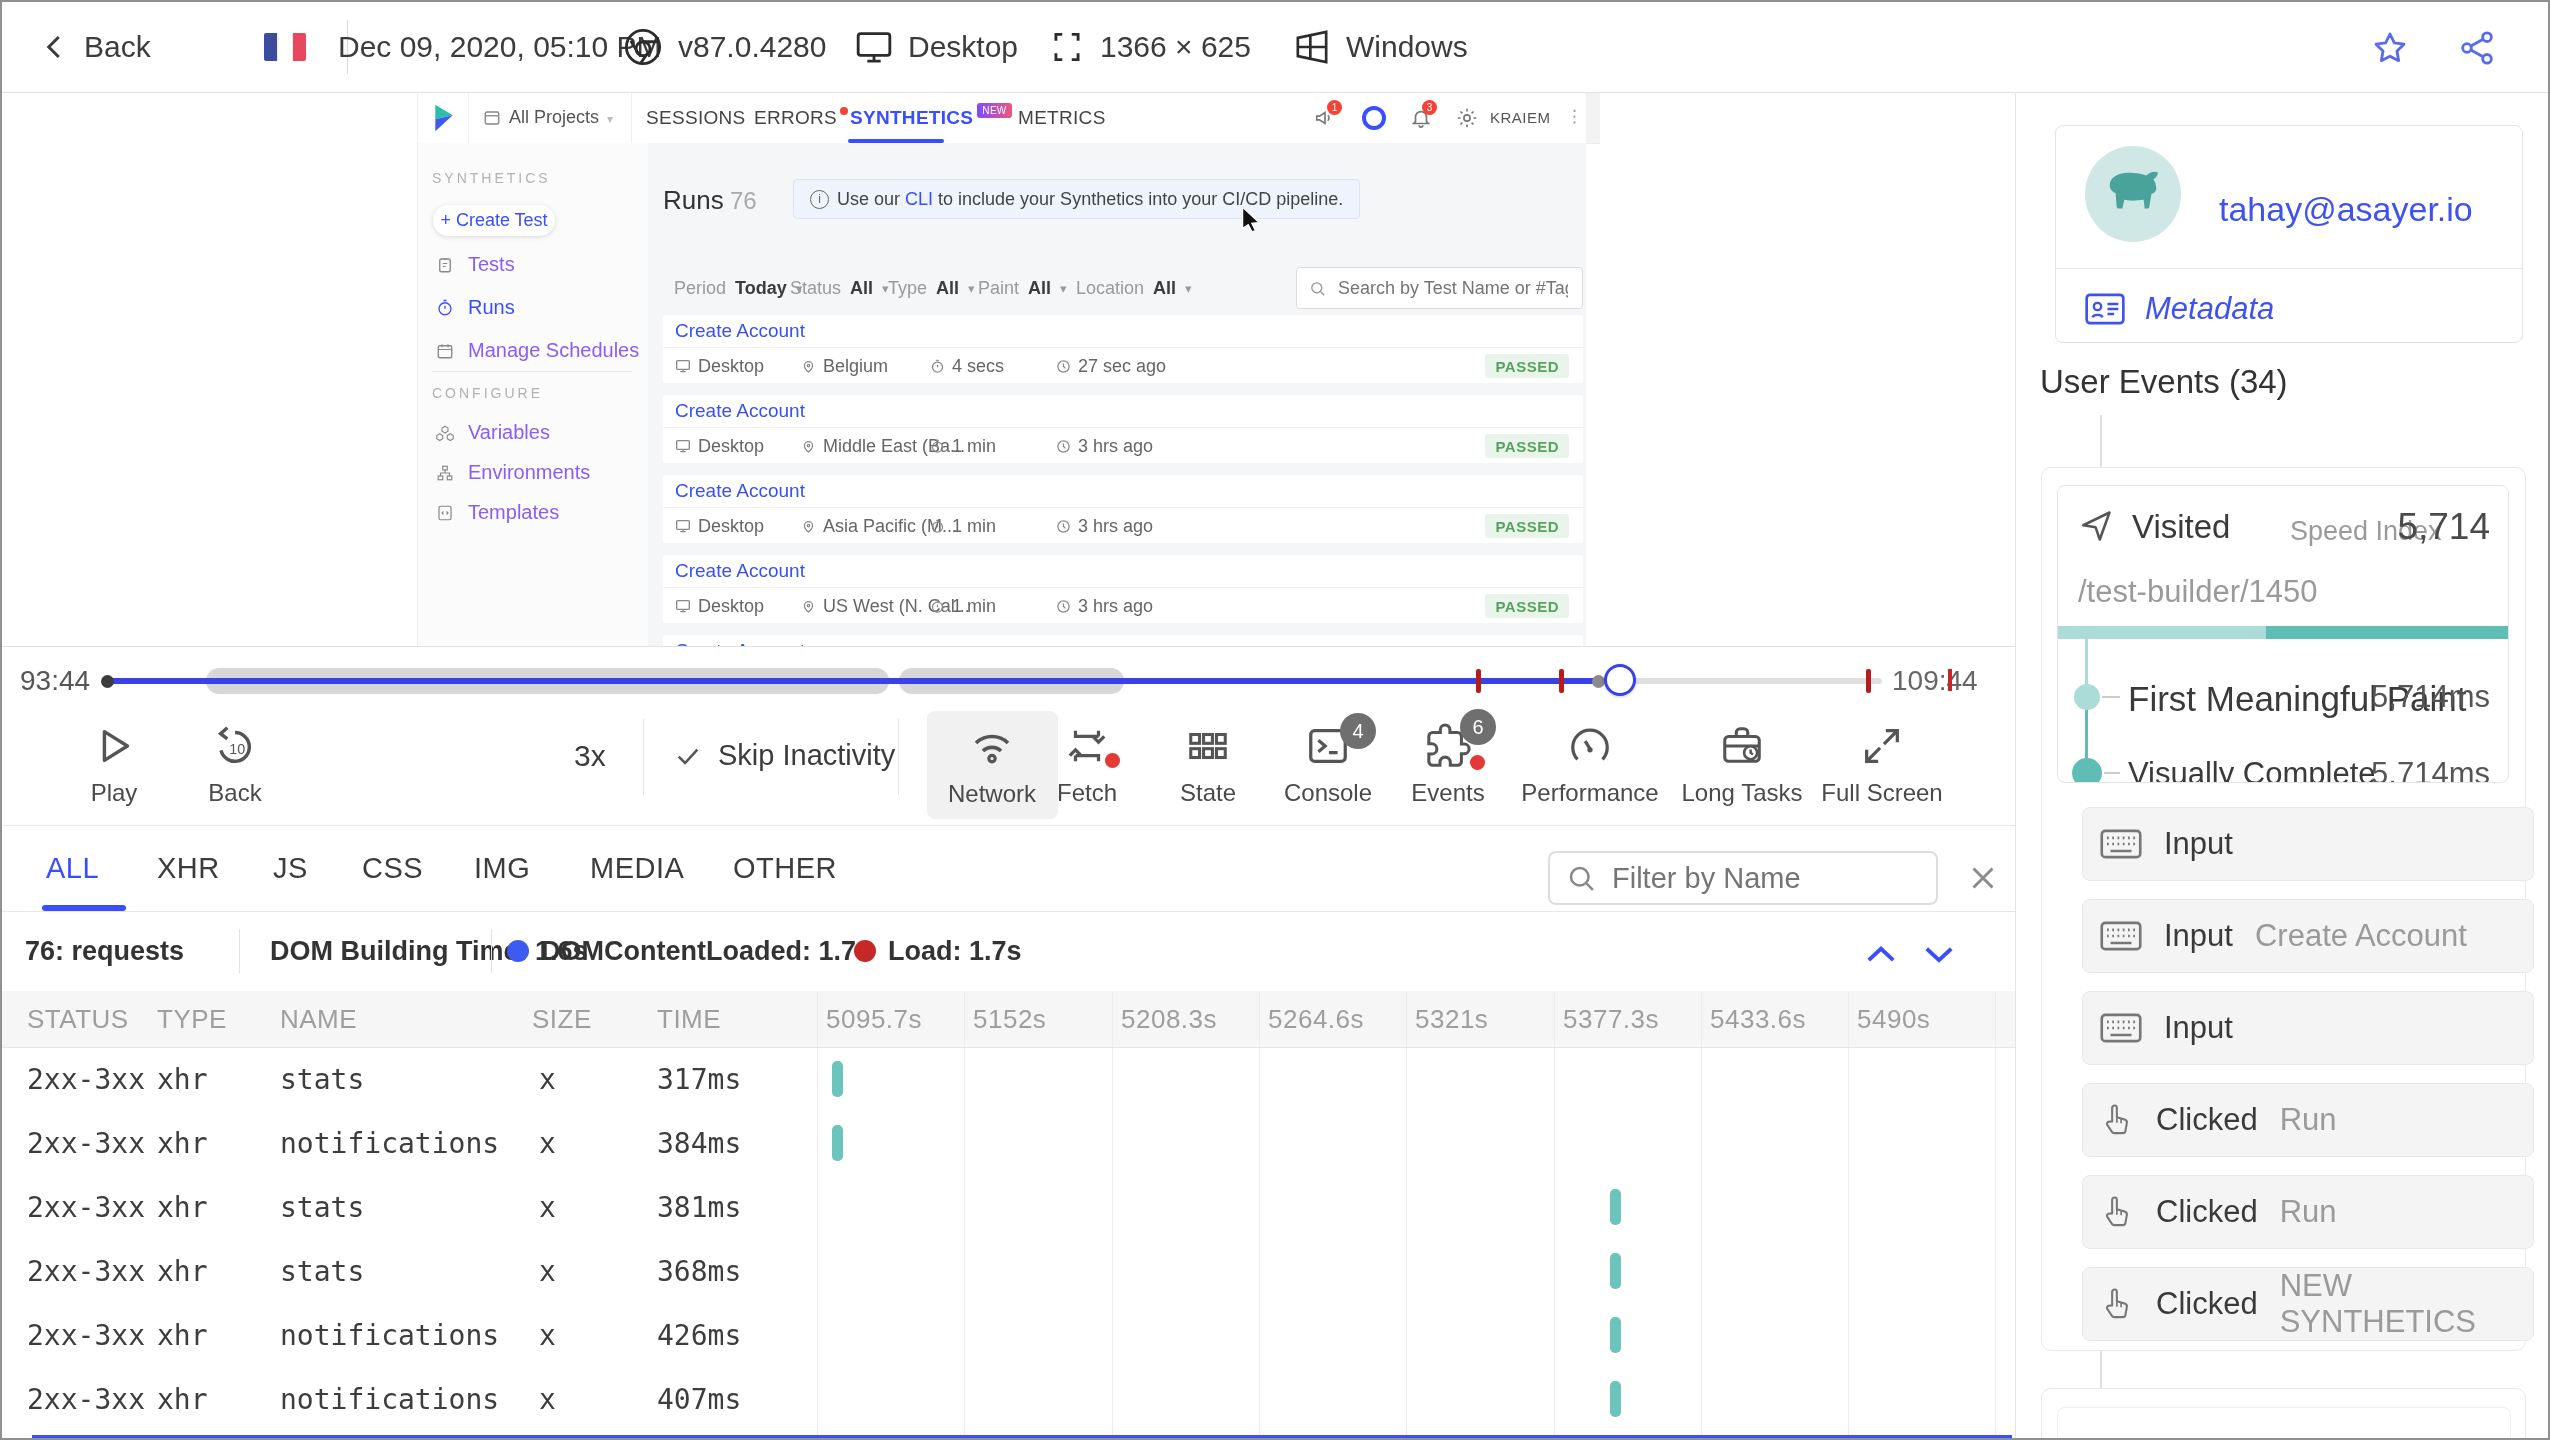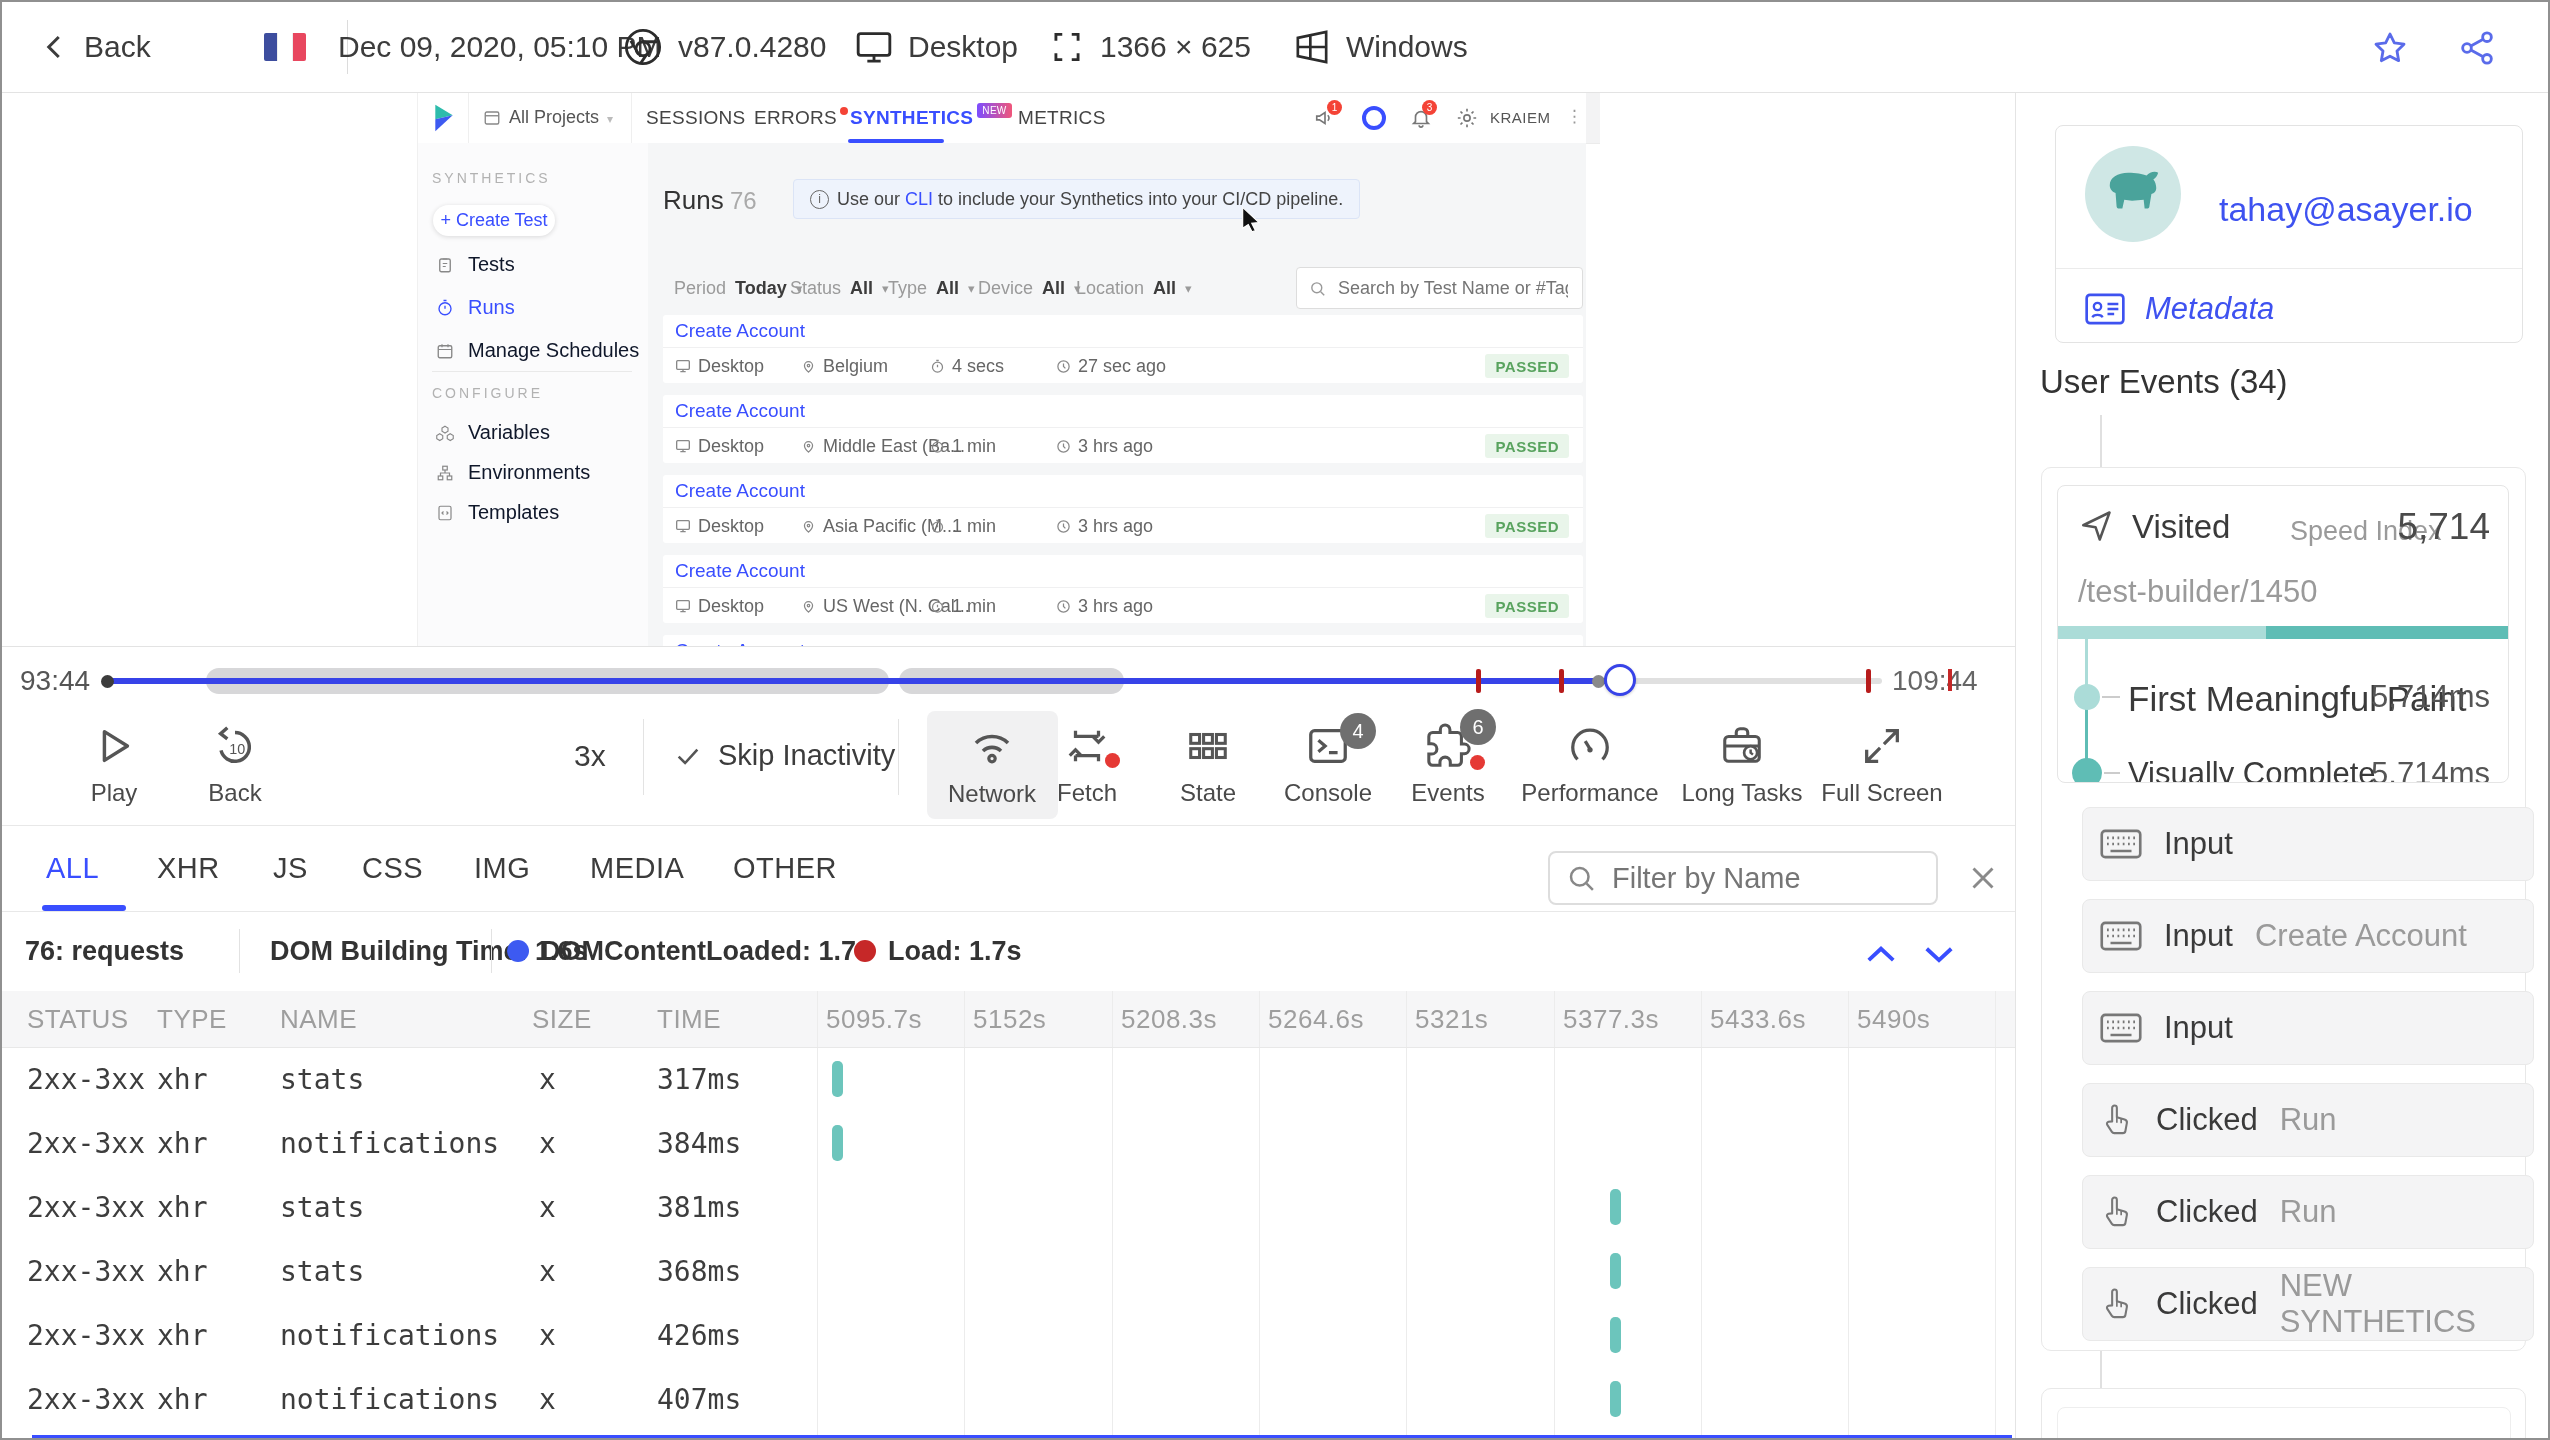--- a/index.html
+++ b/index.html
@@ -9,21 +9,21 @@
   svg{display:block;}
   
   #topbar{left:0;top:0;width:2546px;height:90px;border-bottom:1px solid #e3e3e3;background:#fff;}
   .tb-item{position:absolute;top:0;height:90px;display:flex;align-items:center;gap:14px;color:#3c3c3c;font-size:30px;}
   .vdiv{position:absolute;width:1px;background:#dcdcdc;}
   
   #app{left:415px;top:91px;width:1182px;height:553px;background:#fff;overflow:hidden;border-left:1px solid #f0f0f0;}
   #app-header{position:absolute;left:0;top:0;width:1182px;height:50px;background:#fff;border-bottom:1px solid #ebebeb;}
   .app-tab{position:absolute;top:0;height:50px;display:flex;align-items:center;font-size:19px;color:#444;letter-spacing:.3px;}
   #app-side{position:absolute;left:0;top:50px;width:230px;height:503px;background:#fbfbfc;}
-  .side-item{position:absolute;left:18px;display:flex;align-items:center;gap:14px;font-size:20px;color:#0f172a;}
+  .side-item{position:absolute;left:18px;display:flex;align-items:center;gap:14px;font-size:20px;color:#8b5cf6;}
   .side-label{position:absolute;left:14px;font-size:14px;letter-spacing:3px;color:#b2b2b2;}
   #app-content{position:absolute;left:230px;top:50px;width:938px;height:503px;background:#f5f6f7;}
   .run-card{position:absolute;left:15px;width:920px;height:68px;background:#fff;border-radius:3px;}
   .run-link{position:absolute;left:12px;top:0;height:32px;display:flex;align-items:center;font-size:19px;color:#394eff;}
   .run-data{position:absolute;left:0;top:32px;width:100%;height:36px;border-top:1px solid #f0f0f1;}
   .run-cell{position:absolute;top:0;height:36px;display:flex;align-items:center;gap:7px;font-size:18px;color:#666;}
   .passed{position:absolute;right:14px;top:6px;height:24px;padding:0 10px;border-radius:3px;background:#e9f5ea;color:#58a35e;font-size:15px;font-weight:bold;display:flex;align-items:center;letter-spacing:.5px;}
   .filt-label{color:#9a9a9a;font-size:18px;}
   .filt-val{color:#3c3c3c;font-size:18px;font-weight:bold;}
   .filt-chev{color:#9a9a9a;font-size:13px;}
@@ -260,21 +260,21 @@
         <span class="filt-label">Status</span>
           <span class="filt-val">All</span>
           <span class="filt-chev">▾</span>
       </div>
       <div class="abs flex" style="left:240px;top:135px;gap:9px;">
         <span class="filt-label">Type</span>
           <span class="filt-val">All</span>
           <span class="filt-chev">▾</span>
       </div>
       <div class="abs flex" style="left:330px;top:135px;gap:9px;">
-        <span class="filt-label">Device</span>
+        <span class="filt-label">Paint</span>
           <span class="filt-val">All</span>
           <span class="filt-chev">▾</span>
       </div>
       <div class="abs flex" style="left:428px;top:135px;gap:9px;">
         <span class="filt-label">Location</span>
           <span class="filt-val">All</span>
           <span class="filt-chev">▾</span>
       </div>
       <div class="abs flex" style="left:648px;top:124px;width:287px;height:42px;background:#fff;border:1px solid #ddd;border-radius:4px;box-sizing:border-box;padding-left:12px;gap:10px;">
         <span>

